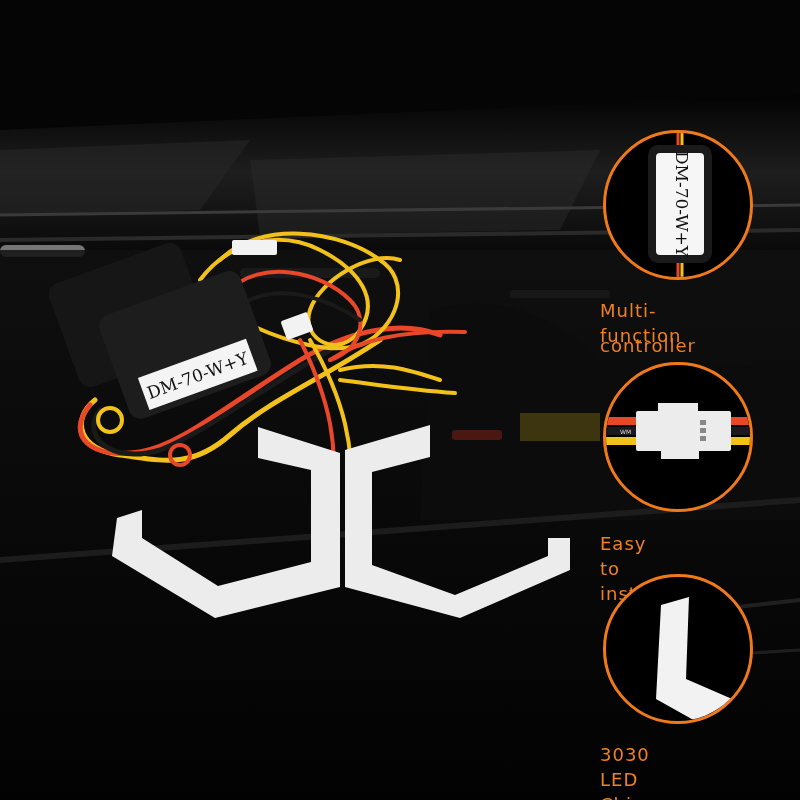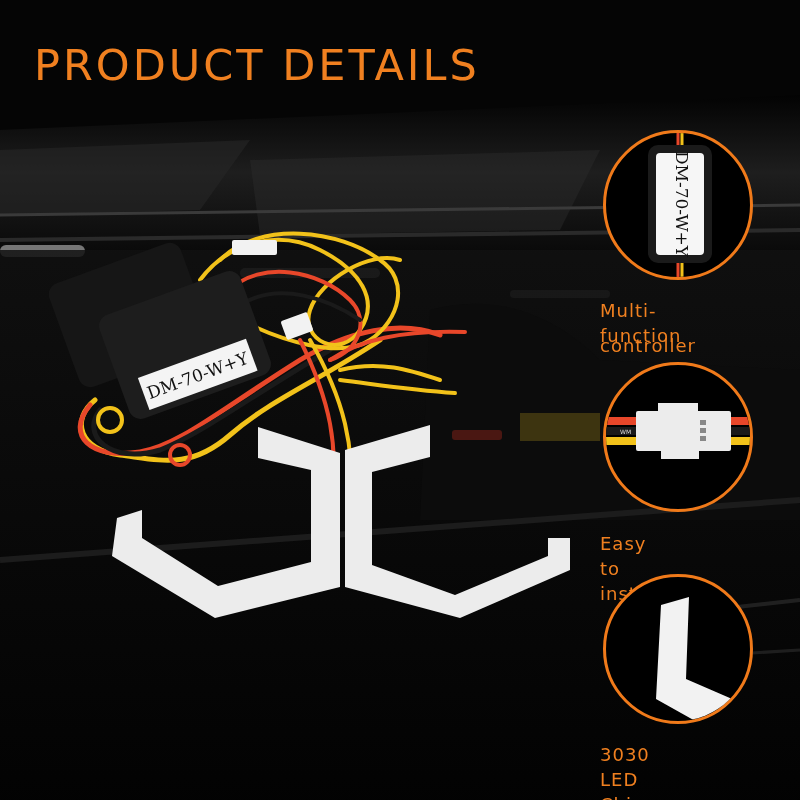--- a/index.html
+++ b/index.html
@@ -60,21 +60,20 @@
 
     <path d="M430,310 C500,290 560,320 600,360 L800,370 L800,520 L420,520 Z" fill="#0c0c0c"></path>
     <rect x="452" y="430" width="50" height="10" rx="3" fill="#5a1a14" opacity="0.8"></rect>
     <rect x="520" y="413" width="80" height="28" fill="#4a3f12" opacity="0.8"></rect>
 
     <line x1="0" y1="560" x2="800" y2="500" stroke="#1c1c1c" stroke-width="6"></line>
     <line x1="620" y1="620" x2="800" y2="600" stroke="#3a3a3a" stroke-width="4" opacity="0.5"></line>
     <line x1="640" y1="660" x2="800" y2="650" stroke="#444" stroke-width="3" opacity="0.4"></line>
   </svg>
 
-  <h1 class="title">PRODUCT DETAILS</h1>
 
   <svg width="600" height="560" style="position:absolute;left:0;top:220">
 
     <g fill="none" stroke-linecap="round">
       <path d="M95,180 C70,200 80,230 120,235 C160,240 190,250 230,215 C270,180 320,160 380,120" stroke="#f2c21a" stroke-width="5"></path>
       <path d="M90,185 C65,215 90,240 140,232 C180,225 220,190 300,140 C350,110 400,100 440,115" stroke="#e8472a" stroke-width="5"></path>
       <path d="M100,190 C80,215 110,245 160,230 C200,215 260,170 330,130" stroke="#1a1a1a" stroke-width="5"></path>
       <path d="M200,60 C230,20 280,10 320,30 C360,50 380,80 360,110 C340,140 300,120 310,90 C320,60 370,30 400,40" stroke="#f2c21a" stroke-width="4"></path>
       <path d="M220,40 C260,0 340,10 380,40 C410,60 400,100 370,120 C340,140 280,120 240,100" stroke="#f2c21a" stroke-width="4"></path>
       <path d="M230,70 C260,40 320,50 350,80 C370,100 360,130 330,140" stroke="#e8472a" stroke-width="4"></path>

